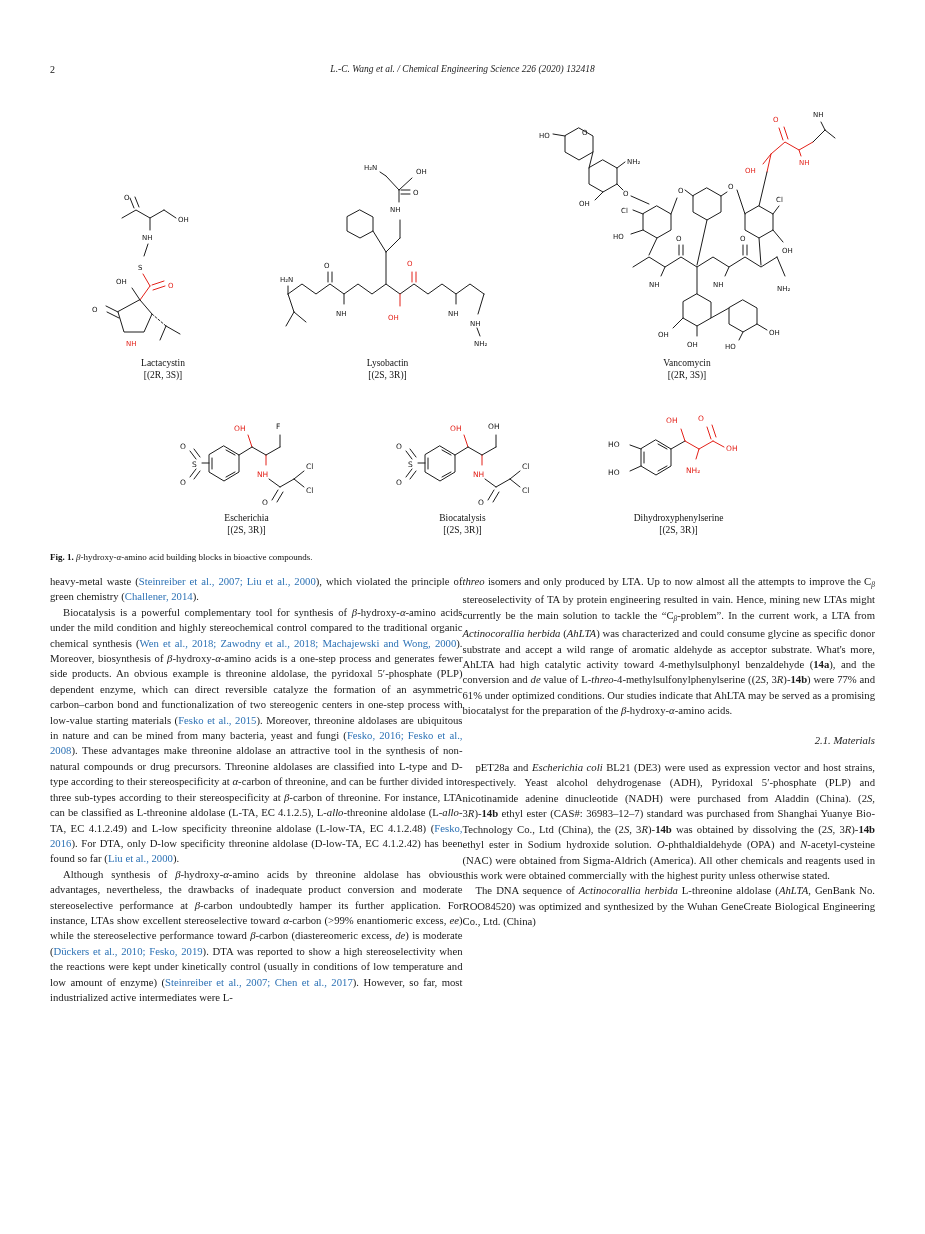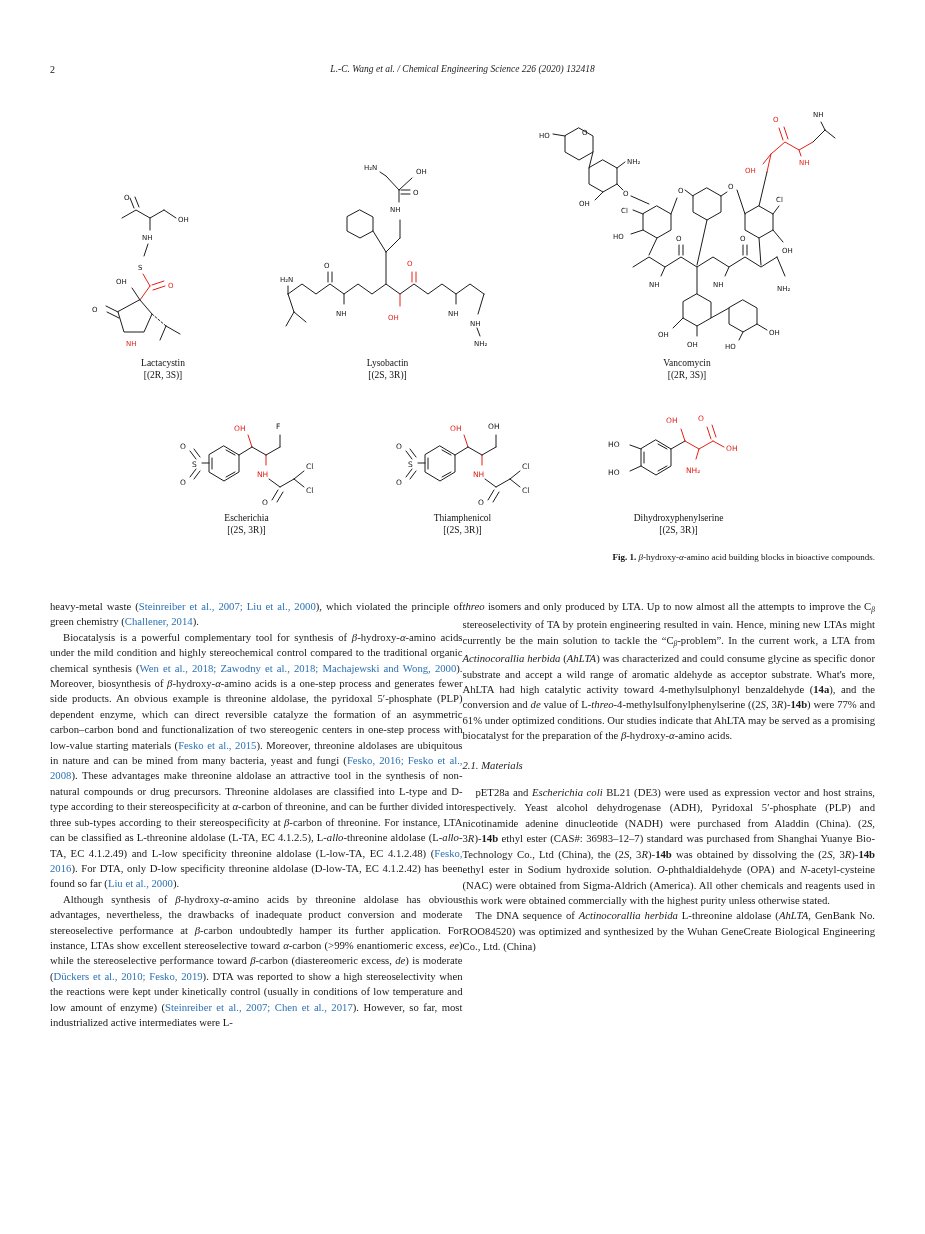--- a/index.html
+++ b/index.html
@@ -22,28 +22,28 @@
   .cname { font-size:9.5px; line-height:12px; margin-top:5px; color:#111; }
   .cconf { font-size:9.5px; line-height:12px; color:#111; }
   .compound svg { display:block; margin:0 auto; }
   svg text { font-family:"DejaVu Sans", sans-serif; font-size:7px; fill:#111; }
   .row2 svg text { font-size:7.5px; }
   svg text.red { fill:var(--hl,#e32119); }
   .b { stroke:#1c1c1c; stroke-width:1; fill:none; stroke-linecap:round; }
   .rb { stroke:var(--hl,#e32119); stroke-width:1; fill:none; stroke-linecap:round; }
   .dash { stroke-dasharray:2 2; }
 
-  .caption { text-align:right; font-size:9px; margin-top:16px; color:#111; }
-
-  .columns { display:flex; margin-top:37px; }
+  .caption { text-align:left; font-size:9px; margin-top:16px; color:#111; }
+
+  .columns { display:flex; margin-top:12px; }
   .col { flex:1; font-size:10.7px; line-height:15.4px; }
   .block-para { text-align:justify; }
   .block-para.indent { text-indent:13px; }
   .block-h2 { font-weight:bold; font-size:11px; margin:17px 0 13px; }
-  .block-h3 { font-style:italic; margin:14px 0 12px; }
+  .block-h3 { font-style:italic; margin:14px 0 12px;text-align:right; }
   .s-i { font-style:italic; }
   .s-b { font-weight:bold; }
   .s-a { color:var(--link,#2d72b5); }
   .s-subi { font-style:italic; font-size:7.5px; vertical-align:-2px; }
 </style>
 </head>
 <body>
 
 <div class="page">
 
@@ -297,21 +297,21 @@
             <text x="20" y="76">S</text>
             <text x="8" y="94">O</text>
             <text class="red" x="62" y="40">OH</text>
             <text class="red" x="85" y="86">NH</text>
             <text x="100" y="38">OH</text>
             <text x="90" y="114">O</text>
             <text x="134" y="78">Cl</text>
             <text x="134" y="102">Cl</text>
           </g>
         </svg>
-        <div class="cname">Thiamphenicol</div>
+        <div class="cname">Biocatalysis</div>
         <div class="cconf">[(2S, 3R)]</div>
       </div>
 
       <div class="compound">
         <svg width="150" height="112" viewBox="0 0 150 112">
           <g>
             <polygon class="b" points="52,45 67,54 67,71 52,80 37,71 37,54"></polygon>
             <line class="b" x1="40" y1="57" x2="40" y2="68"></line>
             <line class="b" x1="54" y1="49" x2="63" y2="54"></line>
             <line class="b" x1="54" y1="76" x2="63" y2="71"></line>

